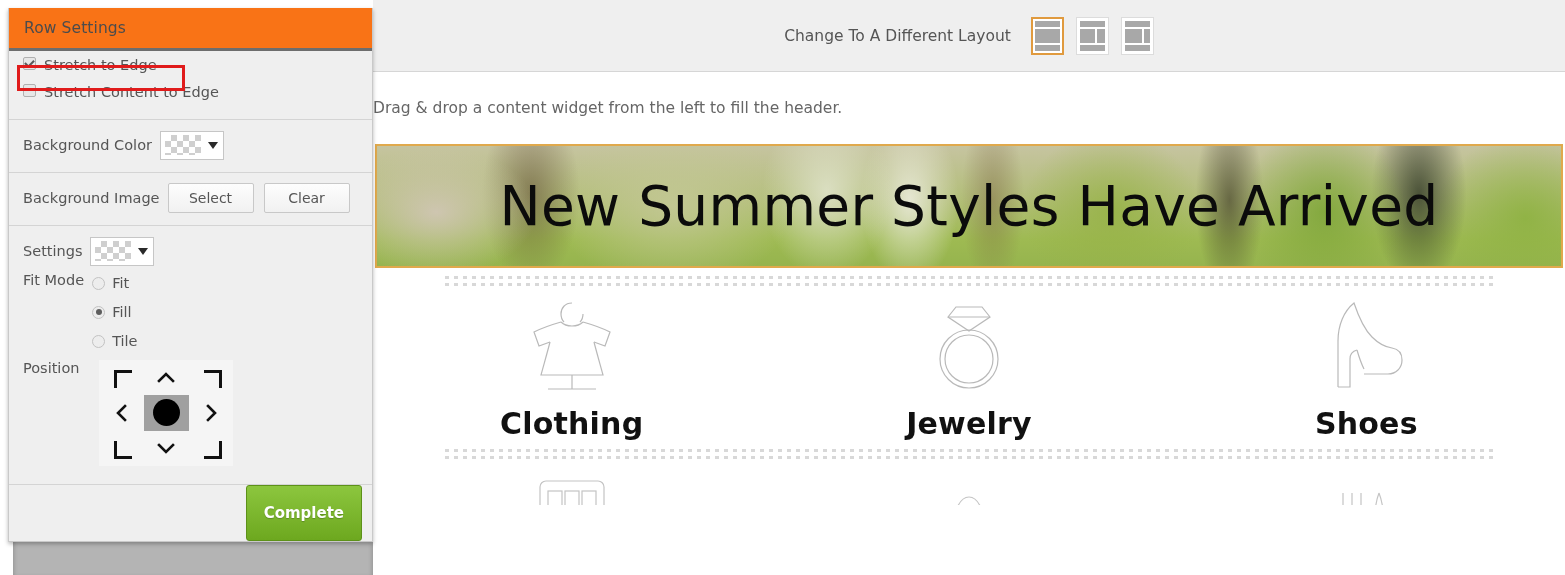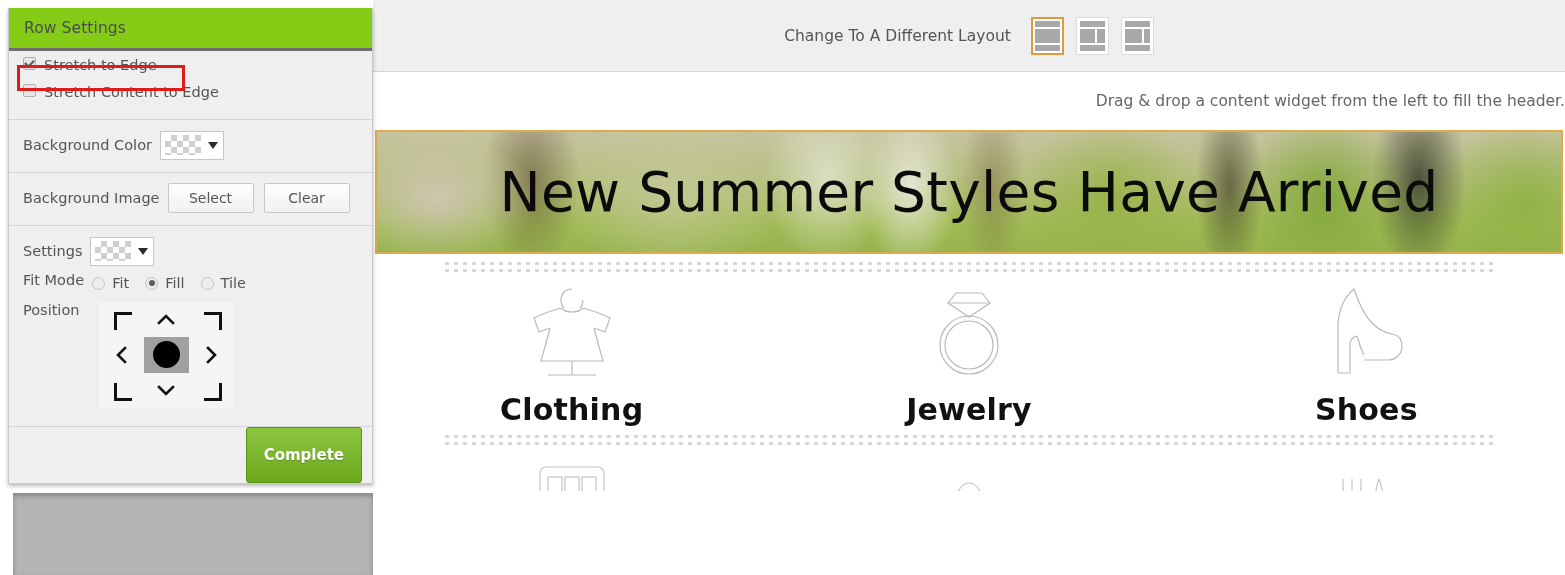--- a/index.html
+++ b/index.html
@@ -24,21 +24,21 @@
     left: 8px; top: 8px;
     width: 365px;
     background: #efefef;
     border: 1px solid #c9c9c9;
     border-top: none;
     box-shadow: 0 2px 4px rgba(0,0,0,0.28);
     z-index: 40;
   }
   .panel-titlebar {
     height: 43px;
-    background: #84cc16;
+    background: #f97316;
     border-bottom: 3px solid #6d6d6d;
     display: flex;
     align-items: center;
     padding-left: 15px;
   }
   .panel-title {
     font-size: 15.5px;
     color: #4c4c4c;
     letter-spacing: .1px;
   }
@@ -132,21 +132,21 @@
     background: linear-gradient(#fdfdfd,#f1f1f1);
     border: 1px solid #c8c8c8;
     border-radius: 2px;
     font-size: 14px;
     color: #555;
     font-family: inherit;
     margin-right: 10px;
     cursor: pointer;
   }
 
-  .radio-group { display: flex; flex-direction: row; gap: 16px; }
+  .radio-group { display: flex; flex-direction: column; gap: 7px; }
   .radio-row { display: flex; align-items: center; height: 22px; }
   .rb {
     width: 13px; height: 13px;
     border-radius: 50%;
     border: 1px solid #c2c2c2;
     background: #ededed;
     margin-right: 7px;
     display: inline-flex;
     align-items: center; justify-content: center;
     flex: 0 0 auto;
@@ -251,24 +251,24 @@
     flex-direction: column;
     gap: 2px;
     cursor: pointer;
   }
   .layout-opt.active { border: 2px solid #e09a3e; padding: 2px; }
   .lo-bar { background: #a8a8a8; width: 100%; height: 6px; flex: 0 0 auto; }
   .lo-mid { display: flex; gap: 2px; flex: 1 1 auto; }
   .lo-blk { background: #a8a8a8; height: 100%; }
 
   .dropzone-text {
-    height: 58px;
-    display: flex;
-    align-items: center;
-    justify-content: flex-end;
+    height: 72px;
+    display: flex;
+    align-items: center;
+    justify-content: flex-start;
     font-size: 15.5px;
     color: #666;
   }
 
   .hero {
     position: relative;
     margin: 0 2px;
     height: 124px;
     border: 2px solid #e0a94c;
     overflow: hidden;

